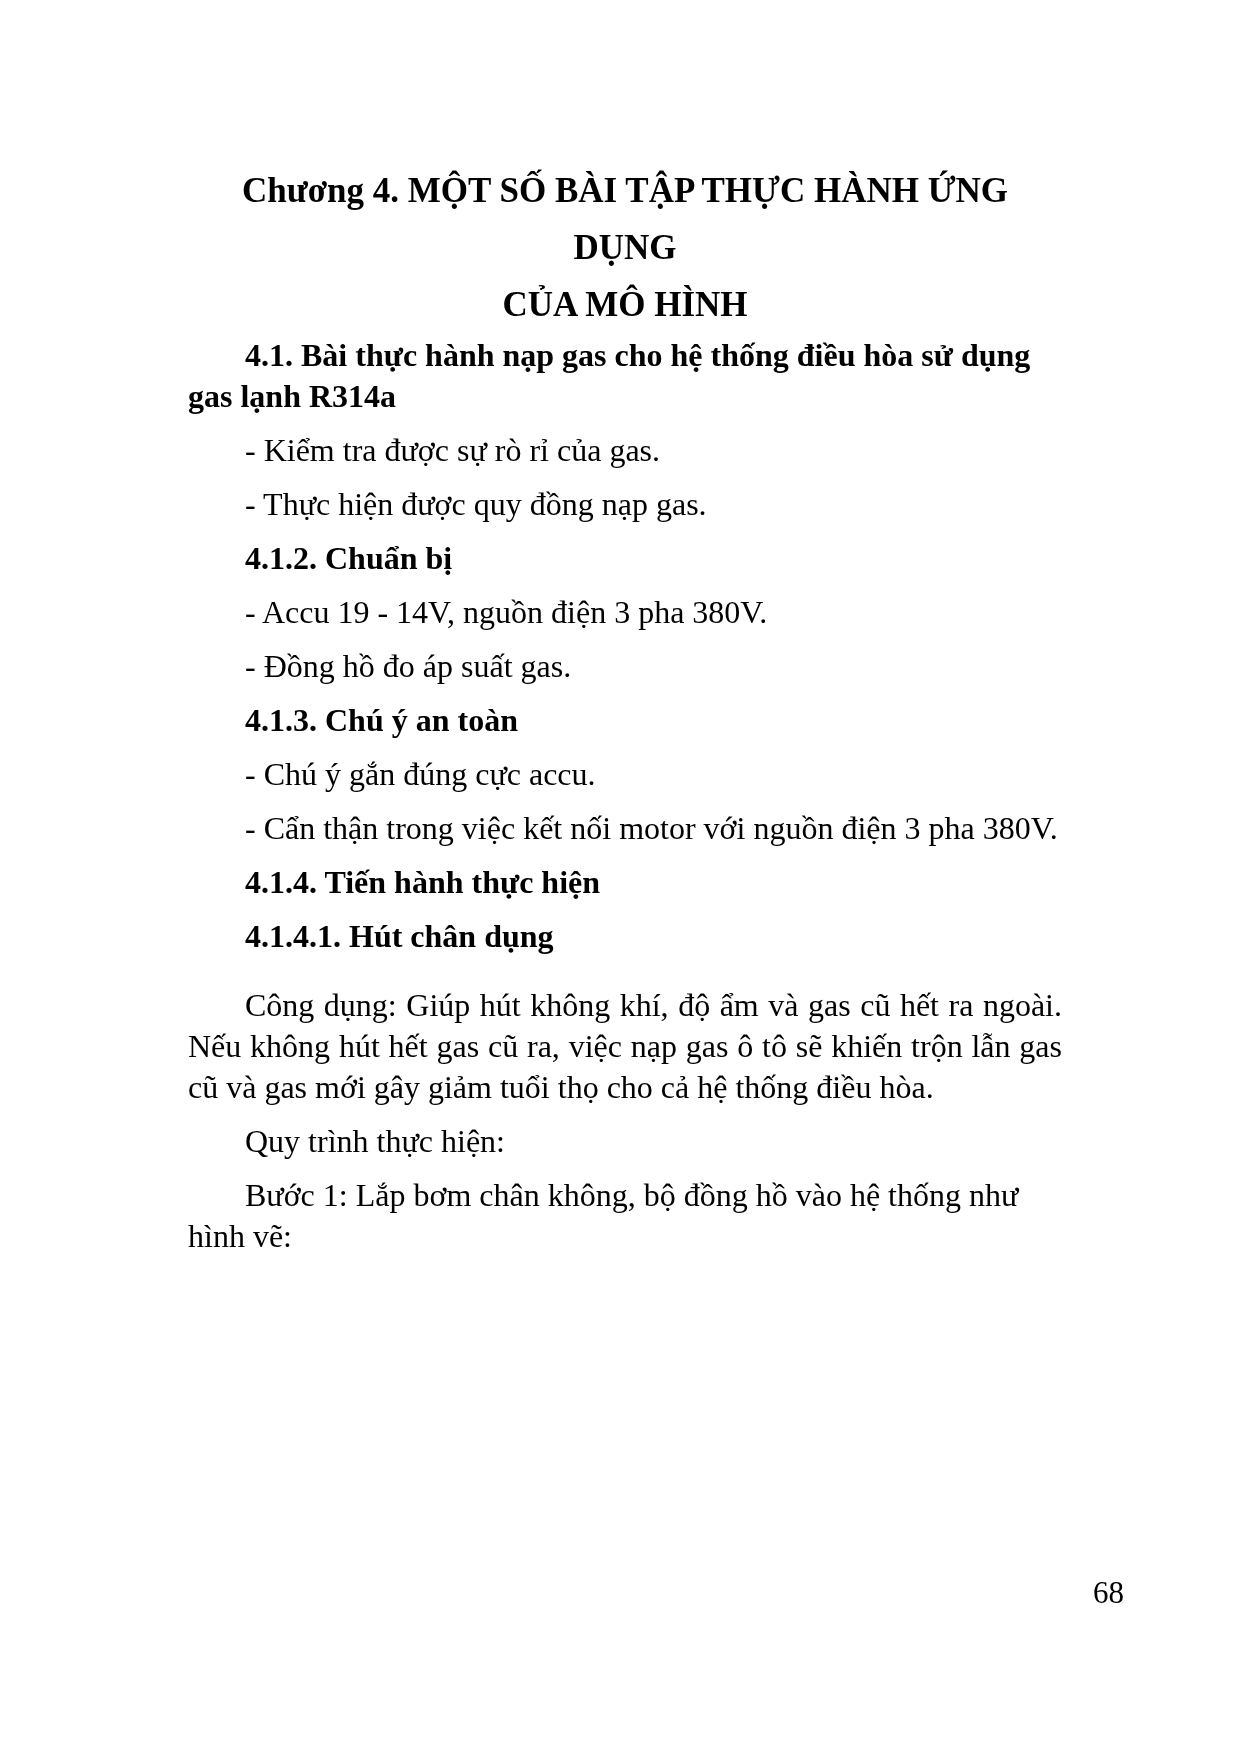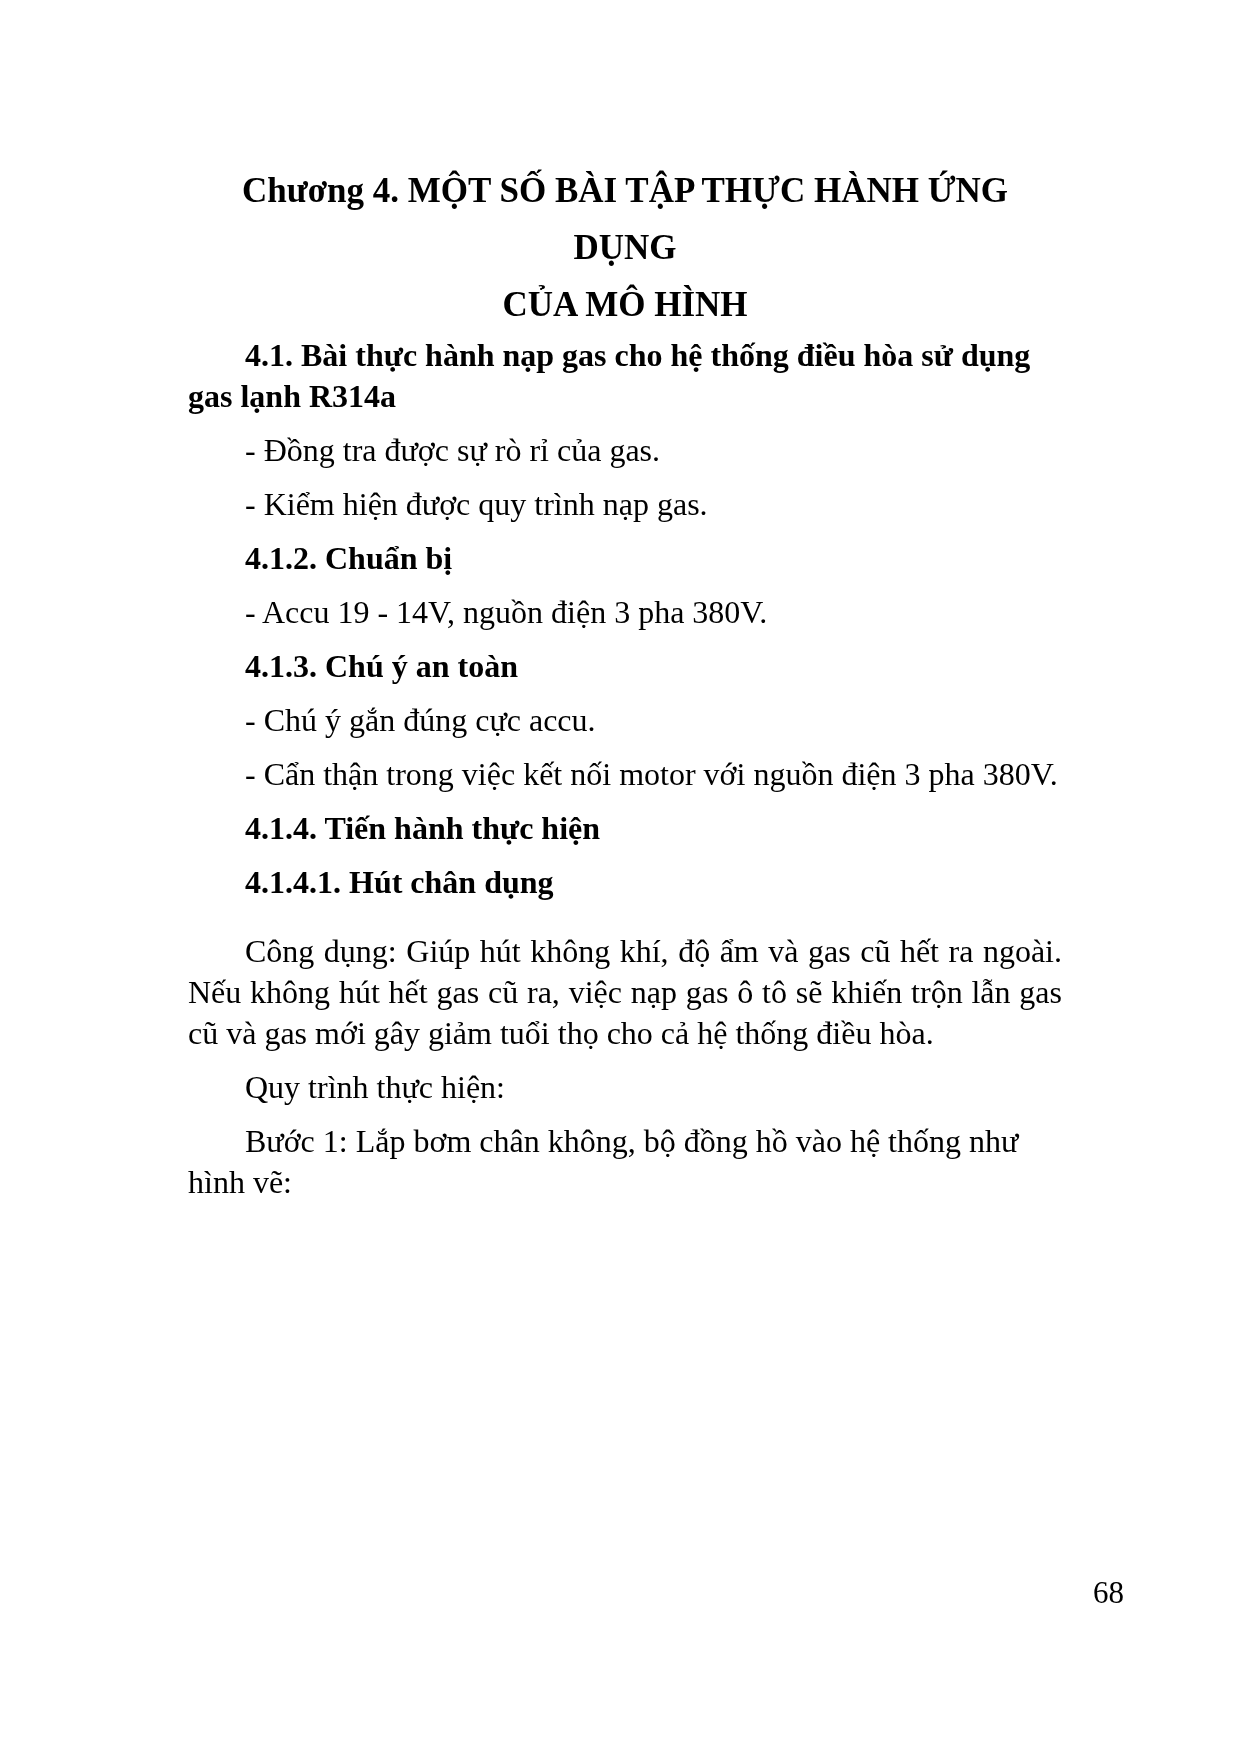--- a/index.html
+++ b/index.html
@@ -55,24 +55,25 @@
 
 <div class="page">
   <div class="content">
 
     <div class="chapter-title">
       <div>Chương 4. MỘT SỐ BÀI TẬP THỰC HÀNH ỨNG DỤNG</div>
       <div>CỦA MÔ HÌNH</div>
     </div>
 
     <div class="block heading">4.1. Bài thực hành nạp gas cho hệ thống điều hòa sử dụng gas lạnh R314a</div>
-    <div class="block list">- Đồng tra được sự rò rỉ của gas.</div>
-    <div class="block list">- Kiểm hiện được quy trình nạp gas.</div>
+    <div class="block list">- Kiểm tra được sự rò rỉ của gas.</div>
+    <div class="block list">- Thực hiện được quy đồng nạp gas.</div>
     <div class="block heading">4.1.2. Chuẩn bị</div>
     <div class="block list">- Accu 19 - 14V, nguồn điện 3 pha 380V.</div>
+    <div class="block list">- Đồng hồ đo áp suất gas.</div>
     <div class="block heading">4.1.3. Chú ý an toàn</div>
     <div class="block list">- Chú ý gắn đúng cực accu.</div>
     <div class="block list">- Cẩn thận trong việc kết nối motor với nguồn điện 3 pha 380V.</div>
     <div class="block heading">4.1.4. Tiến hành thực hiện</div>
     <div class="block heading">4.1.4.1. Hút chân dụng</div>
     <div class="block paragraph justify">Công dụng: Giúp hút không khí, độ ẩm và gas cũ hết ra ngoài. Nếu không hút hết gas cũ ra, việc nạp gas ô tô sẽ khiến trộn lẫn gas cũ và gas mới gây giảm tuổi thọ cho cả hệ thống điều hòa.</div>
     <div class="block paragraph">Quy trình thực hiện:</div>
     <div class="block paragraph">Bước 1: Lắp bơm chân không, bộ đồng hồ vào hệ thống như hình vẽ:</div>
 
   </div>

